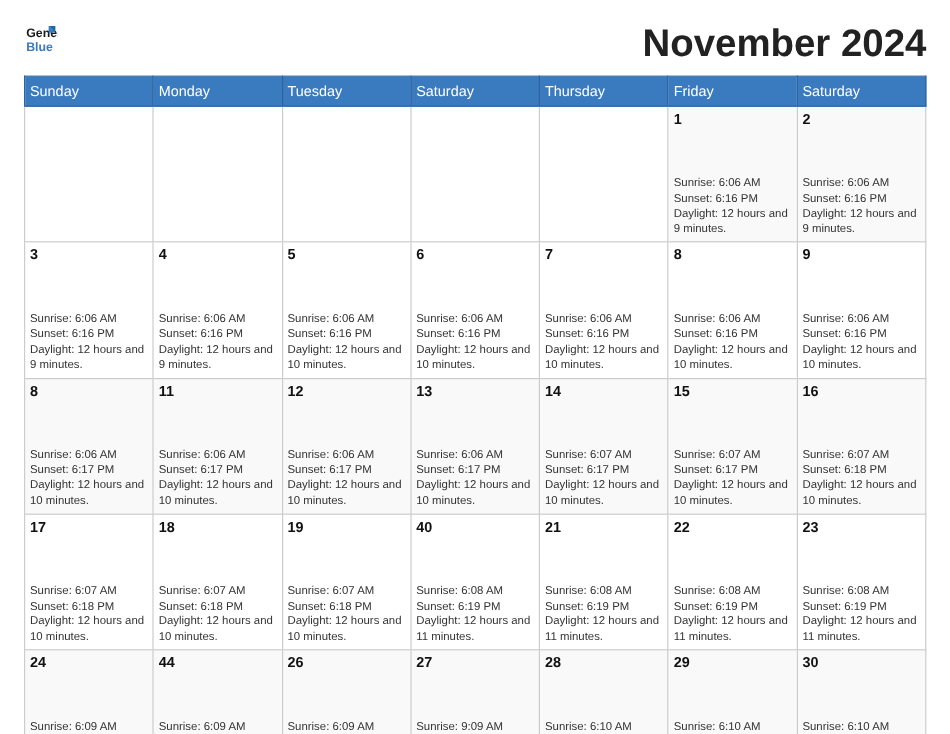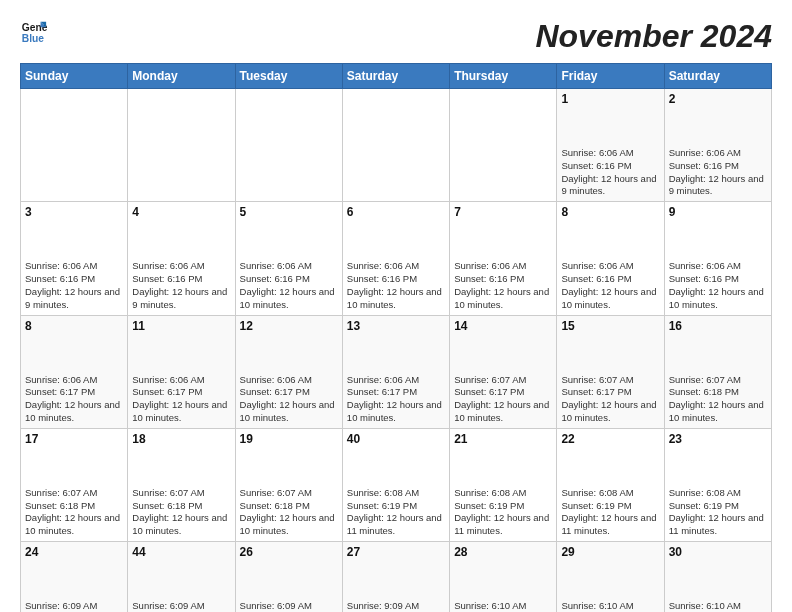--- a/index.html
+++ b/index.html
@@ -26,42 +26,41 @@
       display: flex;
       align-items: center;
       gap: 4px;
     }
     .logo-icon {
       width: 28px;
       height: 28px;
     }
     .title-block {
       text-align: left;
-      font-style: italic;
     }
     .month-title {
       font-size: 32px;
       font-weight: bold;
       color: #222;
     }
     .location {
       font-size: 15px;
       color: #444;
       margin-top: 0px;
     }
     .calendar {
       width: 100%;
       border-collapse: collapse;
       table-layout: fixed;
     }
     .calendar thead tr th {
       background: #3a7abf;
       color: #fff;
       font-size: 12px;
-      font-weight: bold;
+      font-weight: normal;
       padding: 5px 4px;
       text-align: left;
       border: 1px solid #2d63a0;
     }
     .calendar tbody tr td {
       border: 1px solid #ccc;
       vertical-align: top;
       padding: 3px 4px;
       font-size: 10px;
       color: #333;

